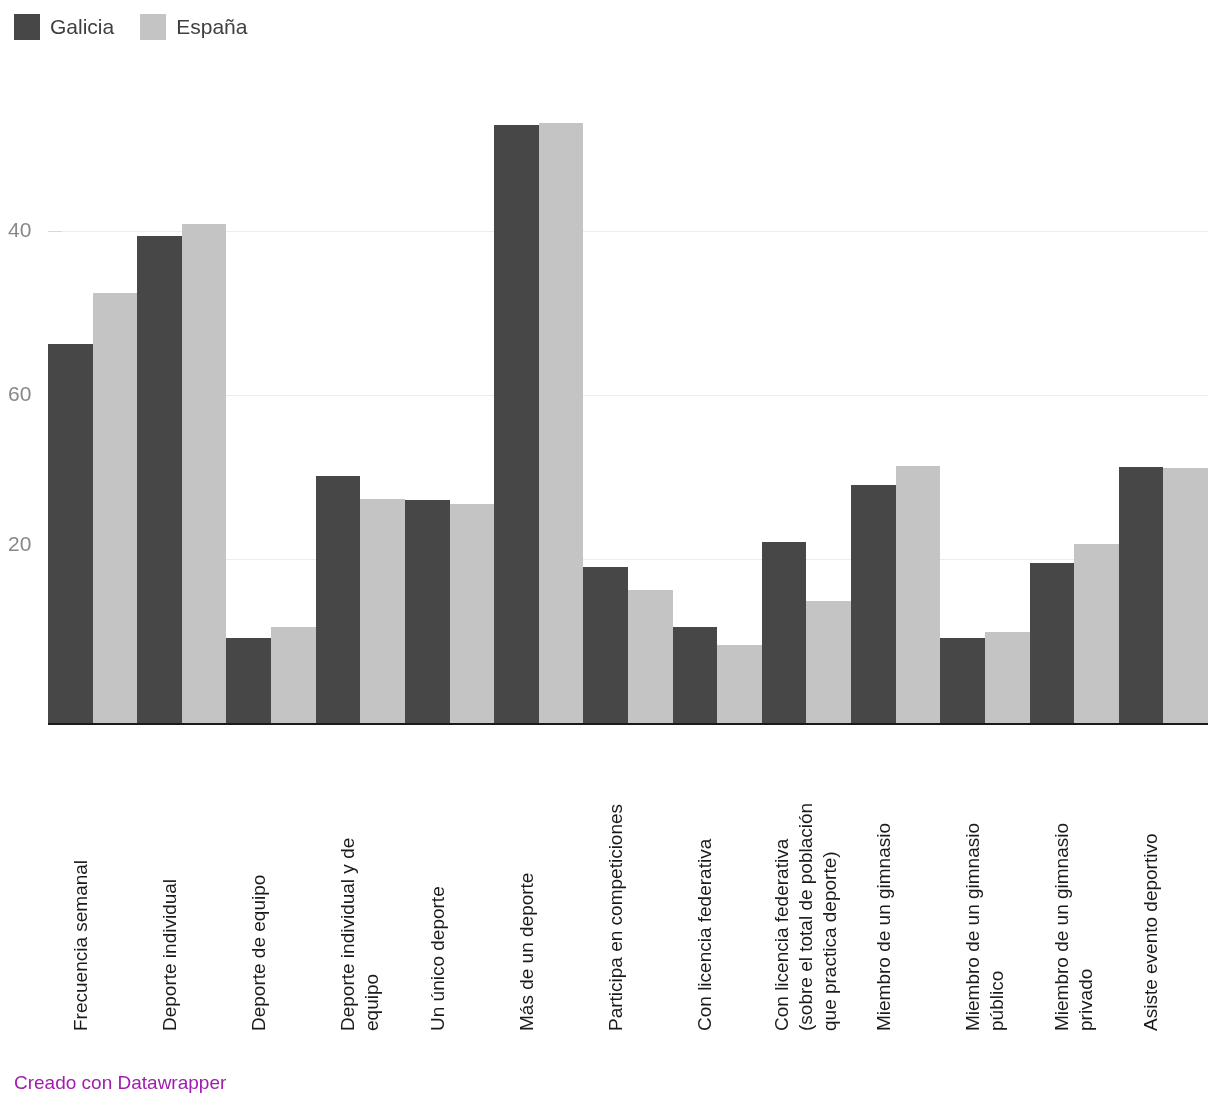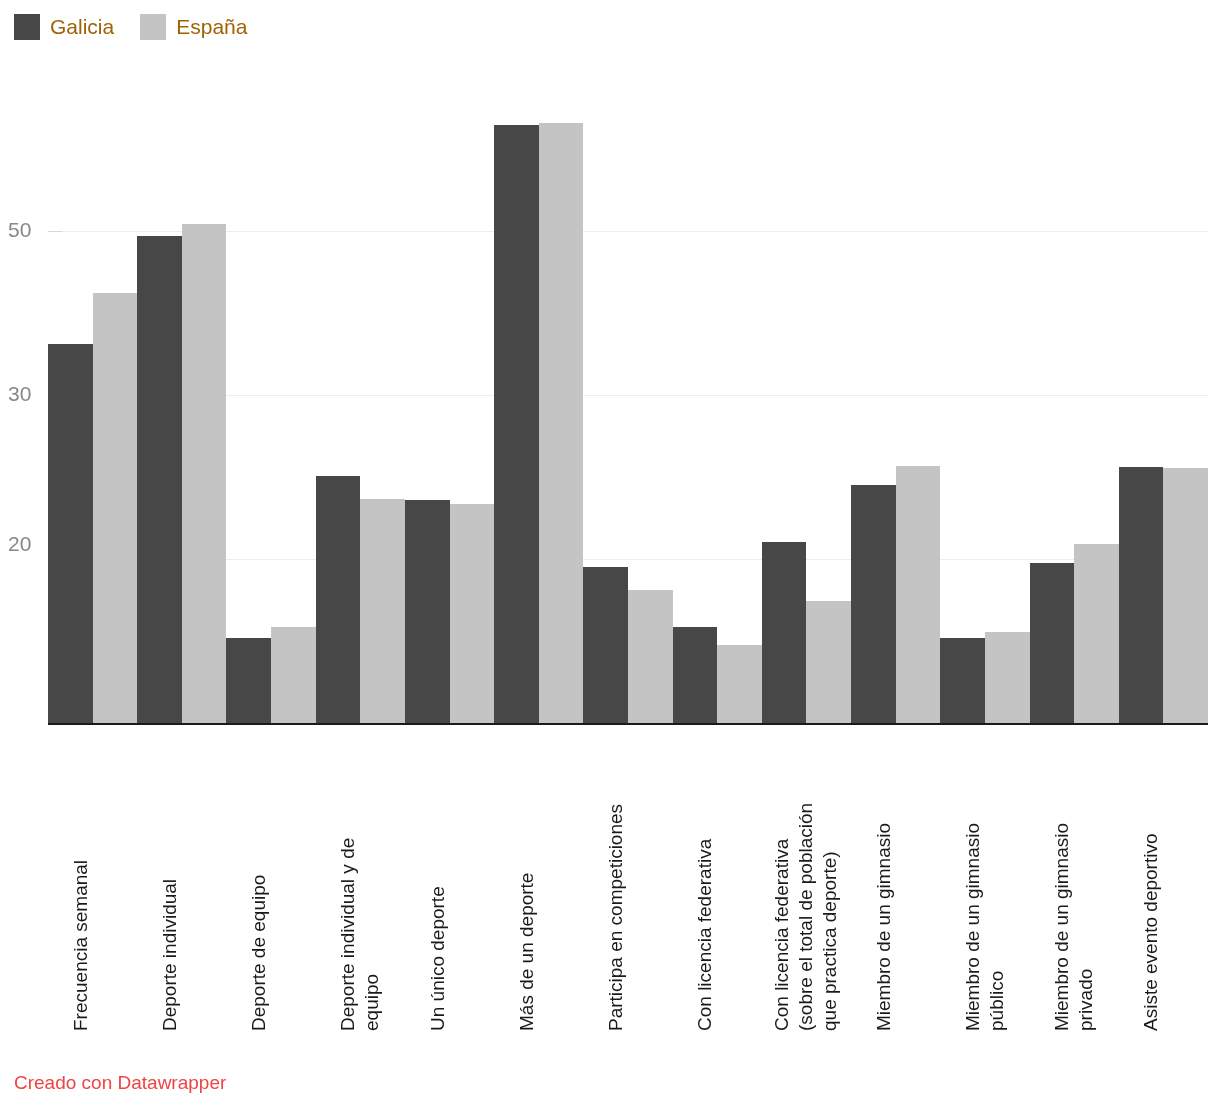--- a/index.html
+++ b/index.html
@@ -31,21 +31,21 @@
     align-items: center;
     gap: 10px;
   }
   .legend-swatch {
     width: 26px;
     height: 26px;
     display: block;
   }
   .legend-label {
     font-size: 21px;
-    color: #a16207;
+    color: #404040;
     line-height: 26px;
     white-space: nowrap;
   }
 
   
   #plot {
     position: absolute;
     left: 0;
     top: 0;
     width: 1220px;
@@ -136,21 +136,21 @@
     align-items: flex-start;
     justify-content: flex-start;
   }
 
   
   #footer {
     position: absolute;
     left: 14px;
     bottom: 14px;
     font-size: 19px;
-    color: #ef4444;
+    color: #a21caf;
     line-height: 1;
   }
 </style>
 </head>
 <body>
 
 <div id="legend">
   <div class="legend-item">
     <span class="legend-swatch" style="background: rgb(71, 71, 71);"></span>
     <span class="legend-label">Galicia</span>
@@ -163,25 +163,25 @@
 
 <div id="plot">
   <div id="grid-layer">
       <div class="gridline" style="top: 559px;">
         <span class="tick-dash"></span>
       </div>
       <div class="ytick-label" style="top: 533px;">20</div>
       <div class="gridline" style="top: 395px;">
         <span class="tick-dash"></span>
       </div>
-      <div class="ytick-label" style="top: 383px;">30</div>
+      <div class="ytick-label" style="top: 383px;">60</div>
       <div class="gridline" style="top: 231px;">
         <span class="tick-dash"></span>
       </div>
-      <div class="ytick-label" style="top: 219px;">50</div>
+      <div class="ytick-label" style="top: 219px;">40</div>
       <div id="baseline" style="top: 723px;"></div>
     </div>
   <div id="bars-layer">
       <div class="group" style="left: 0px; width: 89.2308px; bottom: 383px;">
         <div class="bar galicia" title="Galicia: 46.2" style="height: 378.84px; width: 45px; background: rgb(71, 71, 71);"></div>
         <div class="bar espana" title="España: 52.4" style="height: 429.68px; width: 45px; background: rgb(196, 196, 196);"></div>
       </div>
       <div class="group" style="left: 89.2308px; width: 89.2308px; bottom: 383px;">
         <div class="bar galicia" title="Galicia: 59.4" style="height: 487.08px; width: 45px; background: rgb(71, 71, 71);"></div>
         <div class="bar espana" title="España: 60.8" style="height: 498.56px; width: 45px; background: rgb(196, 196, 196);"></div>

